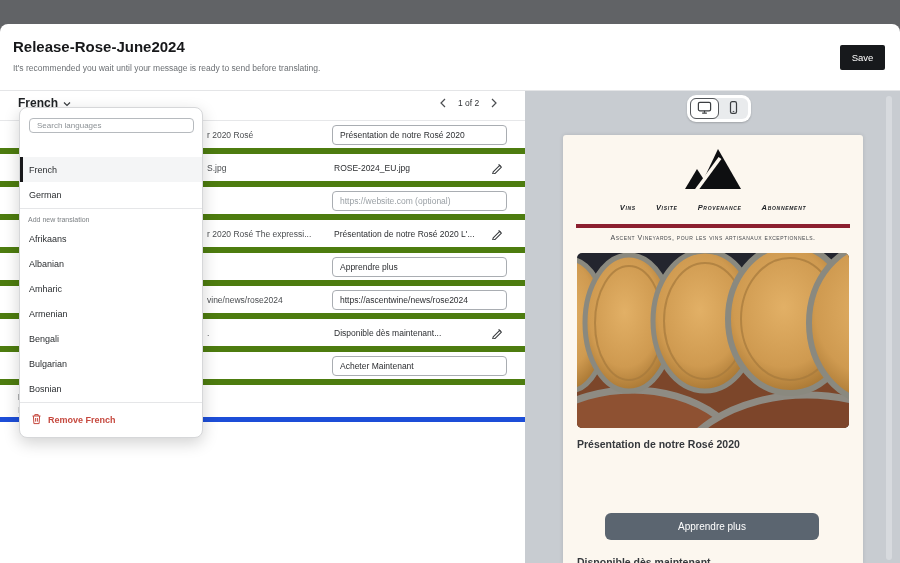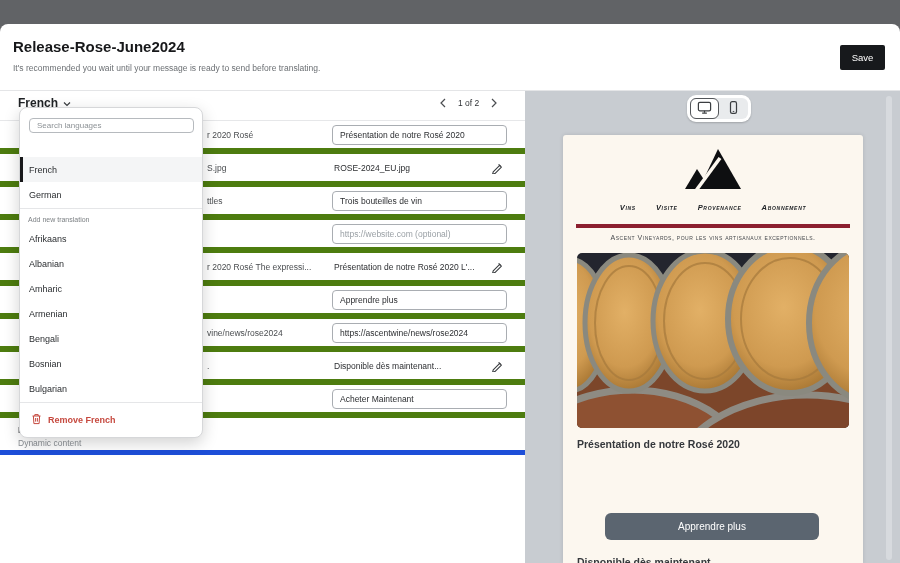--- a/index.html
+++ b/index.html
@@ -140,24 +140,20 @@
             <span class="t-src">S.jpg</span>
             <span class="t-val">ROSE-2024_EU.jpg</span>
             <span class="t-pencil">
               <svg width="12" height="12" viewBox="0 0 12 12">
                 <path d="M2.2 9.9l-.6 2.3 2.3-.6 6.5-6.5-1.7-1.7z" fill="none" stroke="#3a3d40" stroke-width="1.1" stroke-linejoin="round"></path>
                 <path d="M7.6 2.3l1.7 1.7" fill="none" stroke="#3a3d40" stroke-width="1.1"></path>
               </svg>
             </span>
           </div>
           <div class="t-row">
-            <span class="t-src">ttles</span>
-            <input type="text" class="t-input" value="Trois bouteilles de vin" style="">
-          </div>
-          <div class="t-row">
             <span class="t-src"></span>
             <input type="text" class="t-input" value="" placeholder="https://website.com (optional)" style="">
           </div>
           <div class="t-row">
             <span class="t-src">r 2020 Rosé The expressi...</span>
             <span class="t-val">Présentation de notre Rosé 2020 L'...</span>
             <span class="t-pencil">
               <svg width="12" height="12" viewBox="0 0 12 12">
                 <path d="M2.2 9.9l-.6 2.3 2.3-.6 6.5-6.5-1.7-1.7z" fill="none" stroke="#3a3d40" stroke-width="1.1" stroke-linejoin="round"></path>
                 <path d="M7.6 2.3l1.7 1.7" fill="none" stroke="#3a3d40" stroke-width="1.1"></path>
@@ -200,22 +196,22 @@
             <div class="dd-item">German</div>
           </div>
         <div class="dd-divider"></div>
         <div class="dd-section">Add new translation</div>
         <div id="new-langs">
             <div class="dd-item">Afrikaans</div>
             <div class="dd-item">Albanian</div>
             <div class="dd-item">Amharic</div>
             <div class="dd-item">Armenian</div>
             <div class="dd-item">Bengali</div>
+            <div class="dd-item">Bulgarian</div>
             <div class="dd-item">Bosnian</div>
-            <div class="dd-item">Bulgarian</div>
           </div>
         <div class="dd-divider"></div>
         <button class="dd-remove">
           <span>
             <svg width="11" height="12" viewBox="0 0 11 12">
                 <path d="M1.5 3h8M3.8 3V1.6h3.4V3M2.4 3l.5 7.6h5.2l.5-7.6M4.6 5v3.6M6.4 5v3.6" fill="none" stroke="#c6493f" stroke-width="1"></path>
               </svg>
           </span>
           <span>Remove French</span>
         </button>

